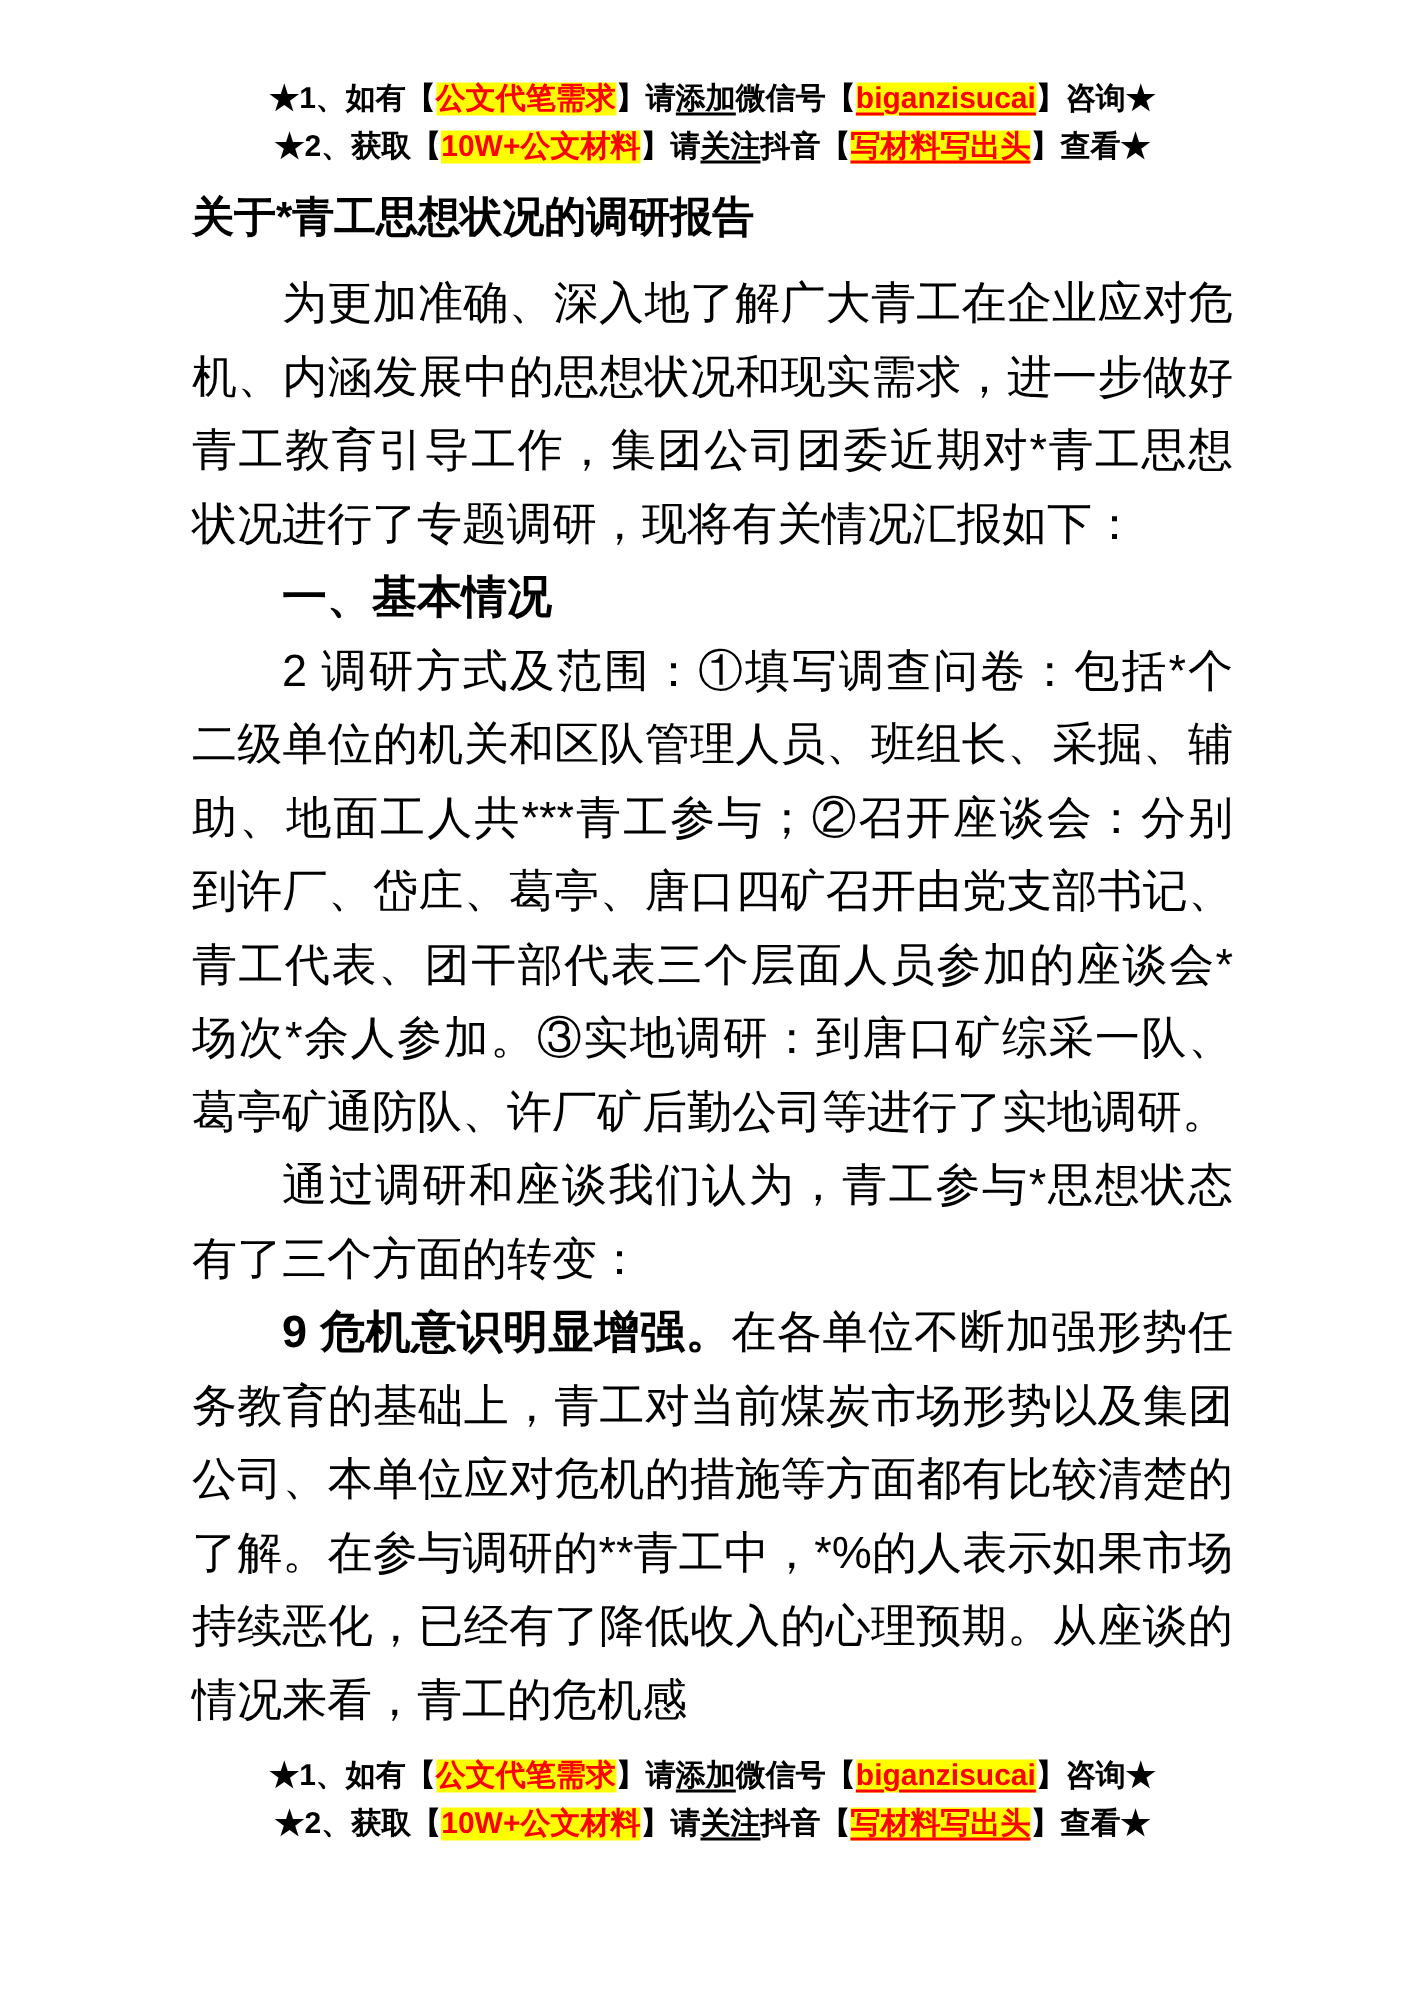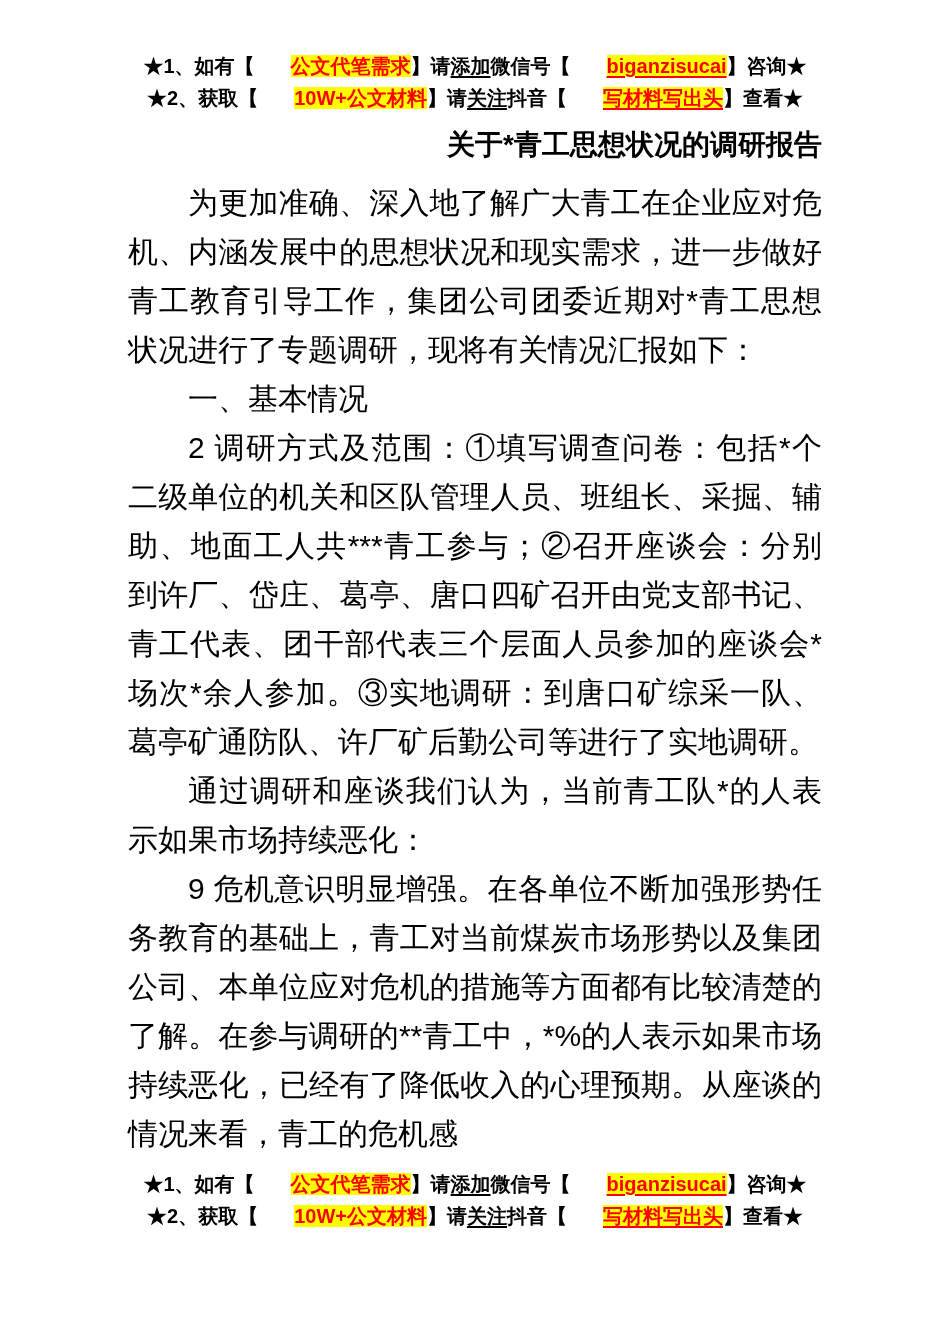--- a/index.html
+++ b/index.html
@@ -15,29 +15,29 @@
   }
   .promo{
     text-align:center;
     font-size:20px;
     line-height:32px;
     font-weight:bold;
     white-space:nowrap;
   }
   .promo-line{display:block;}
   .seg{white-space:pre-wrap;}
-  .hl{background:#ffff00;margin-left:36px;}
+  .hl{background:#ffff00;}
   .red{color:#ff0000;}
   .u{text-decoration:underline;text-underline-offset:3px;text-decoration-thickness:2px;}
-  .b{font-weight:normal;}
+  .b{font-weight:bold;}
   .title{
     font-size:28px;
     line-height:46px;
     font-weight:bold;
-    text-align:right;
+    text-align:left;
     margin:8px 0 0 0;
   }
   .article{
     margin-top:10px;
     font-size:30px;
     line-height:49px;
     text-align:justify;
     text-justify:inter-character;
   }
   .article p{margin:0;text-indent:2em;}
@@ -52,21 +52,21 @@
       <div class="promo-line"><span class="seg ">★1、如有【</span><span class="seg hl red">公文代笔需求</span><span class="seg ">】请</span><span class="seg u">添加</span><span class="seg ">微信号【</span><span class="seg hl red u">biganzisucai</span><span class="seg ">】咨询★</span></div>
       <div class="promo-line"><span class="seg ">★2、获取【</span><span class="seg hl red">10W+公文材料</span><span class="seg ">】请</span><span class="seg u">关注</span><span class="seg ">抖音【</span><span class="seg hl red u">写材料写出头</span><span class="seg ">】查看★</span></div>
     </div>
 
   <h1 class="title">关于*青工思想状况的调研报告</h1>
 
   <div class="article">
       <p class="body"><span class="seg ">为更加准确、深入地了解广大青工在企业应对危机、内涵发展中的思想状况和现实需求，进一步做好青工教育引导工作，集团公司团委近期对*青工思想状况进行了专题调研，现将有关情况汇报如下：</span></p>
       <p class="heading"><span class="seg b">一、基本情况</span></p>
       <p class="body"><span class="seg ">2 调研方式及范围：①填写调查问卷：包括*个二级单位的机关和区队管理人员、班组长、采掘、辅助、地面工人共***青工参与；②召开座谈会：分别到许厂、岱庄、葛亭、唐口四矿召开由党支部书记、青工代表、团干部代表三个层面人员参加的座谈会*场次*余人参加。③实地调研：到唐口矿综采一队、葛亭矿通防队、许厂矿后勤公司等进行了实地调研。</span></p>
-      <p class="body"><span class="seg ">通过调研和座谈我们认为，当前青工队*的人表示如果市场持续恶化：</span></p>
+      <p class="body"><span class="seg ">通过调研和座谈我们认为，青工参与*思想状态有了三个方面的转变：</span></p>
       <p class="body"><span class="seg b">9 危机意识明显增强。</span><span class="seg ">在各单位不断加强形势任务教育的基础上，青工对当前煤炭市场形势以及集团公司、本单位应对危机的措施等方面都有比较清楚的了解。在参与调研的**青工中，*%的人表示如果市场持续恶化，已经有了降低收入的心理预期。从座谈的情况来看，青工的危机感</span></p>
     </div>
 
   <div class="promo promo-bottom">
       <div class="promo-line"><span class="seg ">★1、如有【</span><span class="seg hl red">公文代笔需求</span><span class="seg ">】请</span><span class="seg u">添加</span><span class="seg ">微信号【</span><span class="seg hl red u">biganzisucai</span><span class="seg ">】咨询★</span></div>
       <div class="promo-line"><span class="seg ">★2、获取【</span><span class="seg hl red">10W+公文材料</span><span class="seg ">】请</span><span class="seg u">关注</span><span class="seg ">抖音【</span><span class="seg hl red u">写材料写出头</span><span class="seg ">】查看★</span></div>
     </div>
 </div>
 
 </body></html>

